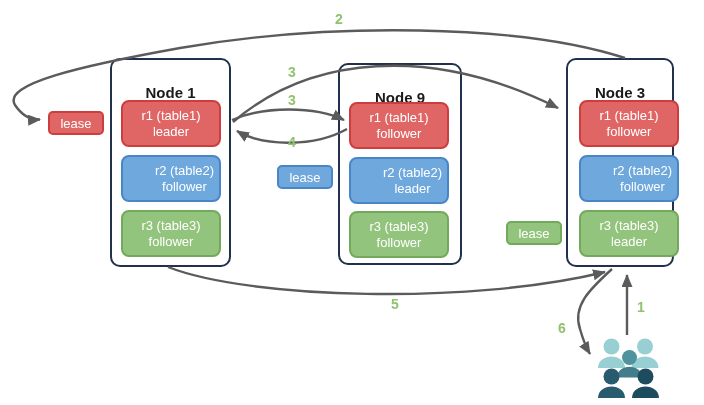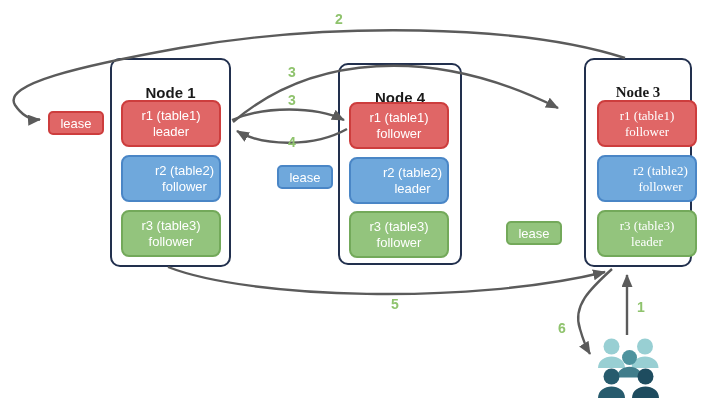--- a/index.html
+++ b/index.html
@@ -62,36 +62,36 @@
       <span>r2 (table2)</span>
       <span>follower</span>
     </div>
     <div class="replica green r-top3">
       <span>r3 (table3)</span>
       <span>follower</span>
     </div>
   </div>
 
   <div class="node n2" style="left:338px;top:63px;width:124px;height:202px;">
-    <div class="node-title">Node 4</div>
+    <div class="node-title">Node 9</div>
     <div class="replica red r-top1">
       <span>r1 (table1)</span>
       <span>follower</span>
     </div>
     <div class="replica blue r-top2">
       <span>r2 (table2)</span>
       <span>leader</span>
     </div>
     <div class="replica green r-top3">
       <span>r3 (table3)</span>
       <span>follower</span>
     </div>
   </div>
 
-  <div class="node n3" style="left:584px;top:58px;width:108px;height:209px;font-family:Liberation Serif, serif;">
+  <div class="node n3" style="left:566px;top:58px;width:108px;height:209px;">
     <div class="node-title">Node 3</div>
     <div class="replica red r-top1" style="left:11px;">
       <span>r1 (table1)</span>
       <span>follower</span>
     </div>
     <div class="replica blue r-top2" style="left:11px;">
       <span>r2 (table2)</span>
       <span>follower</span>
     </div>
     <div class="replica green r-top3" style="left:11px;">

